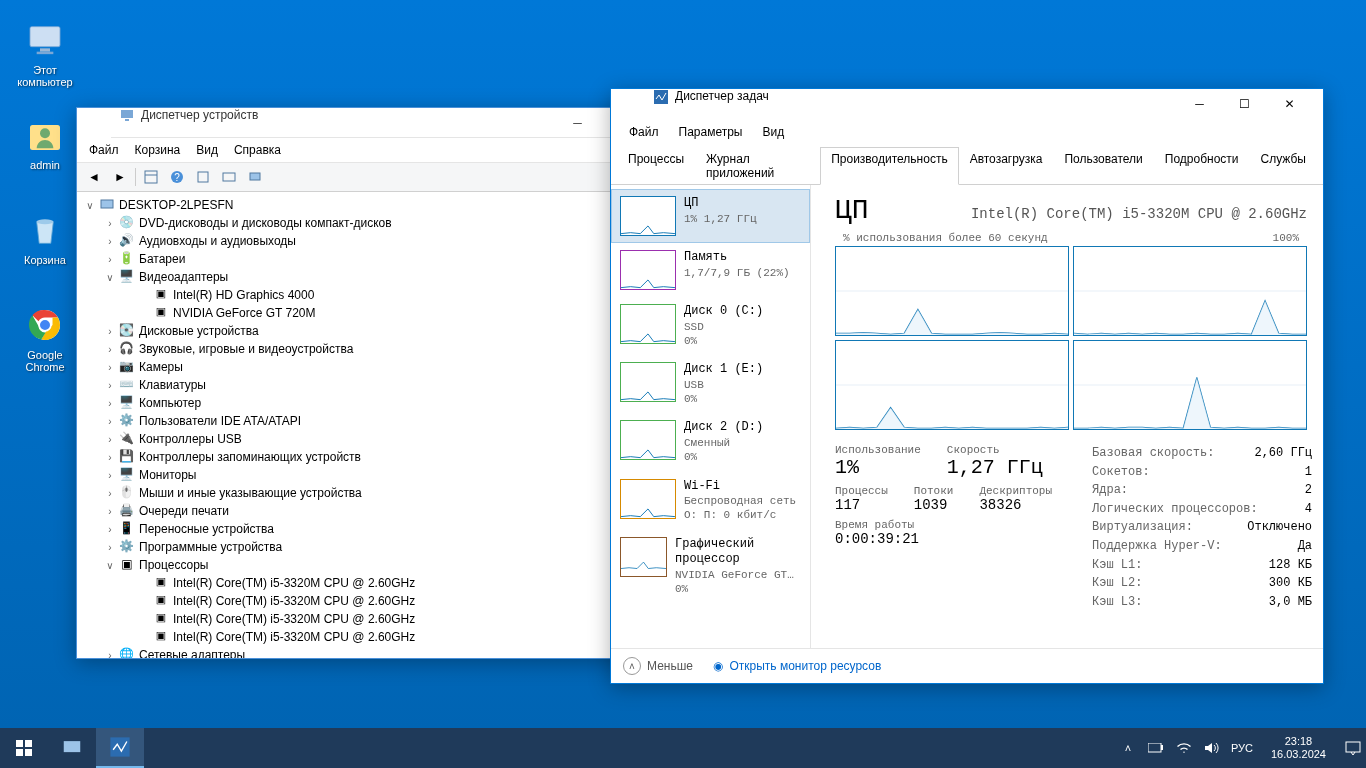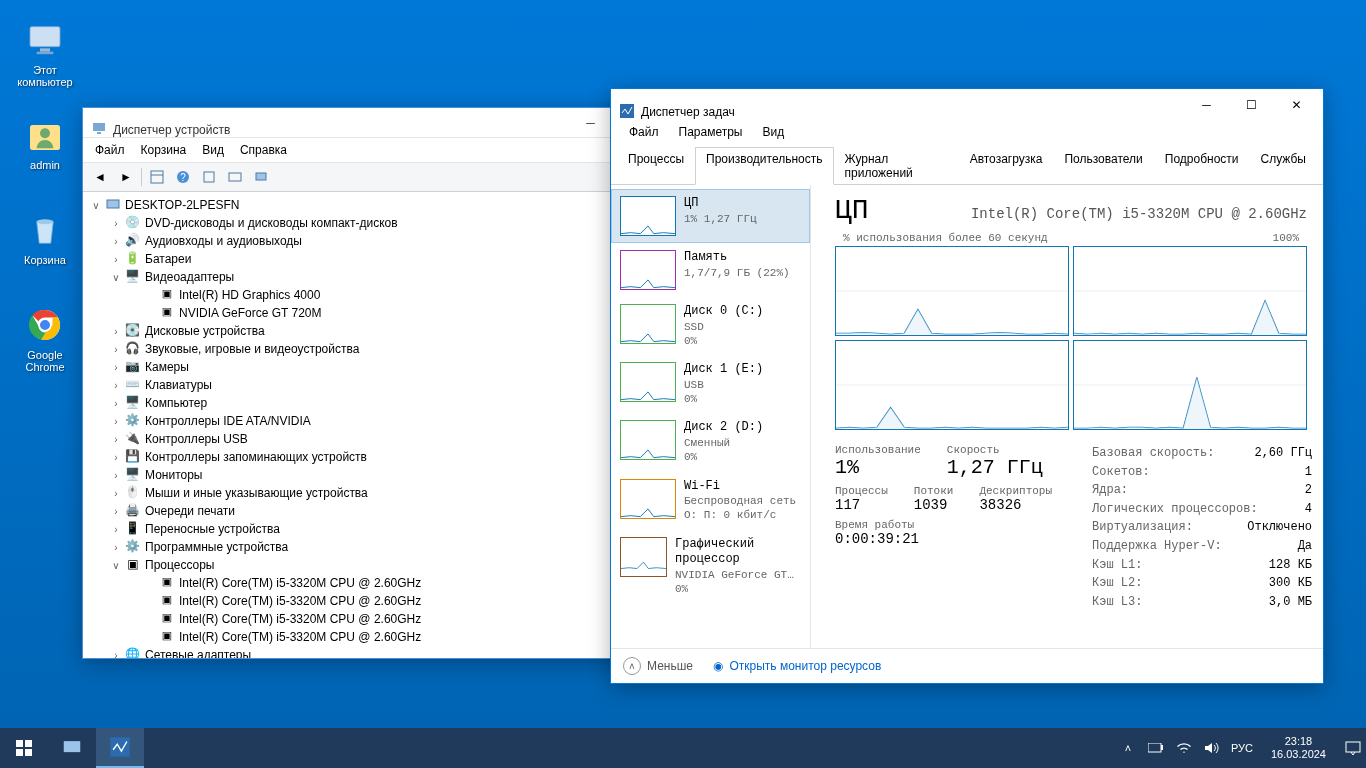--- a/index.html
+++ b/index.html
@@ -25,40 +25,40 @@
 .di-bin { left: 10px; top: 210px; }
 .di-chrome { left: 10px; top: 305px; }
 
 
 .win {
   position: absolute; background: #fff; border: 1px solid #4a90d9;
   box-shadow: 0 4px 20px rgba(0,0,0,.3);
   display: flex; flex-direction: column;
 }
 .titlebar {
-  display: flex; align-items: flex-end; height: 30px;
-  padding: 0 4px 0 8px; font-size: 12px;
+  display: flex; align-items: flex-start; height: 30px;
+  padding: 0 11px 0 8px; font-size: 12px; margin-left: 34px;
 }
 .win-devmgr .titlebar { background: #fff; color: #333; border-bottom: 1px solid #e5e5e5; }
 .win-taskmgr .titlebar { background: #fff; color: #000; }
 .win-taskmgr { border: 1px solid #0078d7; }
 .titlebar .ti { width: 16px; height: 16px; margin-right: 6px; }
 .titlebar .spacer { flex: 1; }
 .winbtn { width: 45px; height: 29px; display: flex; align-items: center; justify-content: center; }
 .win-taskmgr .winbtn { color: #000; }
 .menubar { display: flex; padding: 2px 4px; background: #fff; border-bottom: 1px solid #e5e5e5; font-size: 12px; }
 .menubar span { padding: 3px 8px; cursor: default; }
 .toolbar {
   display: flex; align-items: center; gap: 4px;
   padding: 3px 6px; background: #f5f6f7; border-bottom: 1px solid #d0d0d0;
 }
 .tbtn { width: 22px; height: 22px; border: 1px solid transparent; display: flex; align-items: center; justify-content: center; }
 
 
-.win-devmgr { left: 82px; top: 107px; width: 626px; height: 552px; }
+.win-devmgr { left: 76px; top: 107px; width: 626px; height: 552px; }
 .devtree { flex: 1; overflow: auto; padding: 4px 2px; background: #fff; }
 .node { display: flex; align-items: center; padding: 1px 0; white-space: nowrap; }
 .node .exp { width: 14px; text-align: center; color: #666; font-size: 10px; cursor: pointer; }
 .node .ic { width: 16px; height: 16px; margin: 0 4px 0 2px; flex-shrink: 0; }
 .node .lbl { font-size: 12px; }
 .lvl0 { padding-left: 4px; }
 .lvl1 { padding-left: 24px; }
 .lvl2 { padding-left: 58px; }
 
 
@@ -271,21 +271,21 @@
           <span class="lbl">Клавиатуры</span>
         </div>
         <div class="node lvl1">
           <span class="exp">›</span>
           <span class="ic" style="font-size:12px;text-align:center">🖥️</span>
           <span class="lbl">Компьютер</span>
         </div>
         <div class="node lvl1">
           <span class="exp">›</span>
           <span class="ic" style="font-size:12px;text-align:center">⚙️</span>
-          <span class="lbl">Контроллеры IDE ATA/NVIDIA</span>
+          <span class="lbl">Пользователи IDE ATA/ATAPI</span>
         </div>
         <div class="node lvl1">
           <span class="exp">›</span>
           <span class="ic" style="font-size:12px;text-align:center">🔌</span>
           <span class="lbl">Контроллеры USB</span>
         </div>
         <div class="node lvl1">
           <span class="exp">›</span>
           <span class="ic" style="font-size:12px;text-align:center">💾</span>
           <span class="lbl">Контроллеры запоминающих устройств</span>
@@ -361,22 +361,22 @@
     <span class="winbtn">☐</span>
     <span class="winbtn close">✕</span>
   </div>
   <div class="tm-menubar">
     <span>Файл</span>
     <span>Параметры</span>
     <span>Вид</span>
   </div>
   <div class="tm-tabs" id="tm-tabs">
       <div class="tm-tab">Процессы</div>
+      <div class="tm-tab">Журнал приложений</div>
       <div class="tm-tab active">Производительность</div>
-      <div class="tm-tab">Журнал приложений</div>
       <div class="tm-tab">Автозагрузка</div>
       <div class="tm-tab">Пользователи</div>
       <div class="tm-tab">Подробности</div>
       <div class="tm-tab">Службы</div>
     </div>
   <div class="tm-body">
     <div class="tm-side" id="tm-side">
         <div class="tm-card sel">
           <div class="thumb cpu"><svg viewBox="0 0 56 40" preserveAspectRatio="none">
               <polyline points="0,38 10,37 20,38 28,30 34,38 44,37 56,38" fill="none" stroke="#1178b5" stroke-width="1"></polyline>

